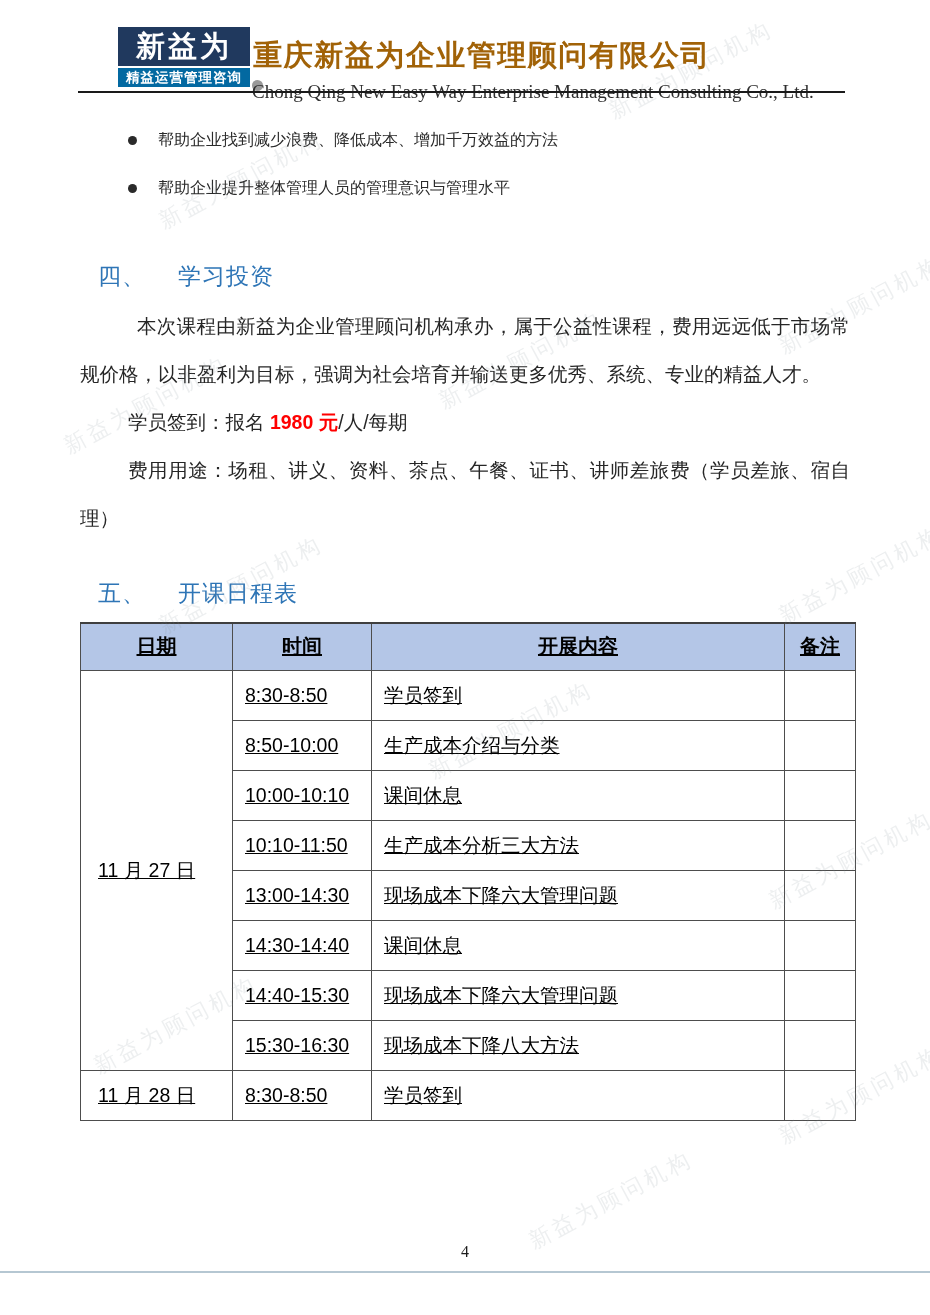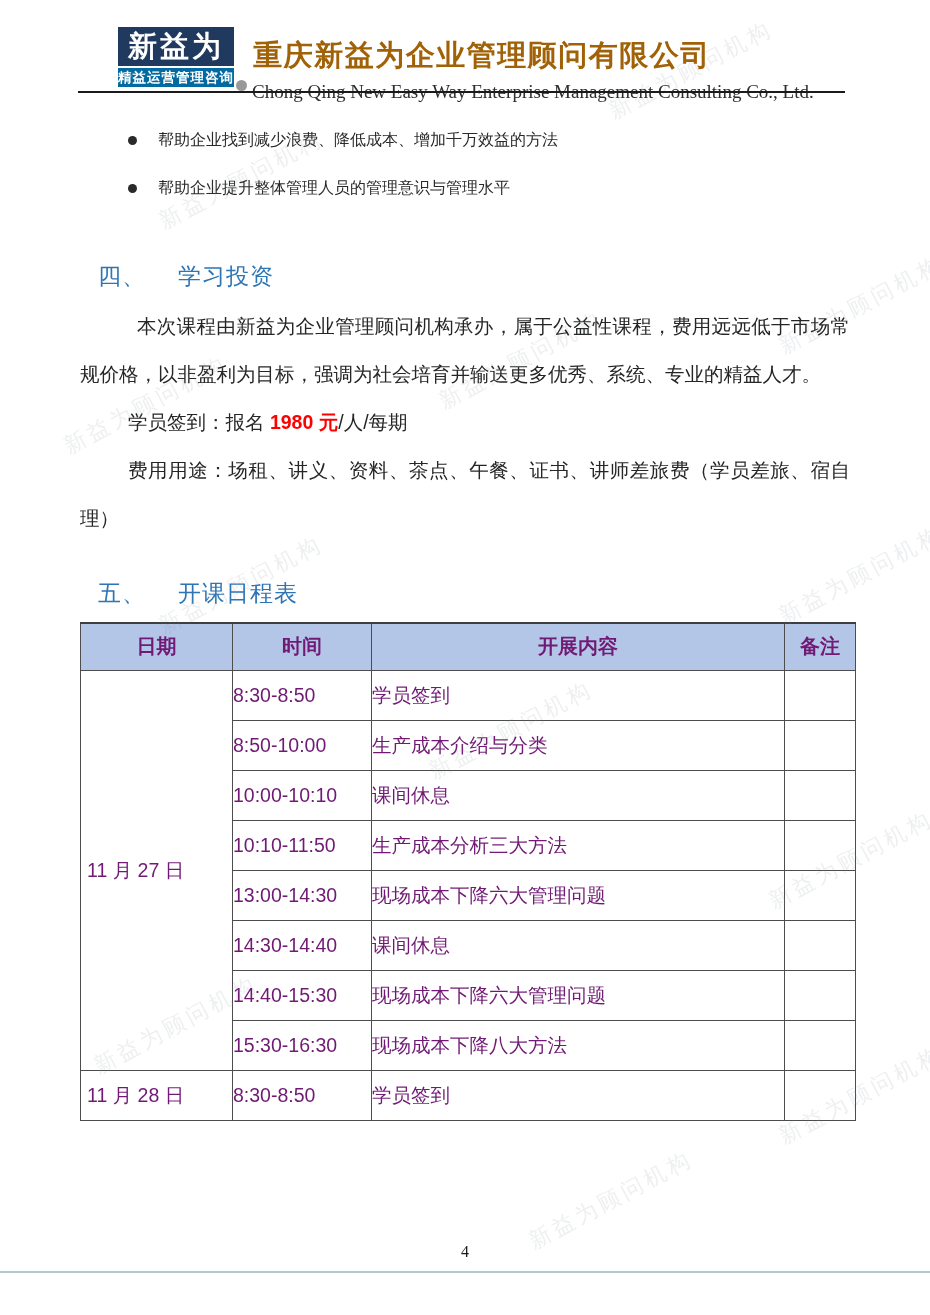--- a/index.html
+++ b/index.html
@@ -24,21 +24,21 @@
   .wm:nth-of-type(6){left:770px;top:560px;}
   .wm:nth-of-type(7){left:150px;top:570px;}
   .wm:nth-of-type(8){left:420px;top:715px;}
   .wm:nth-of-type(9){left:760px;top:845px;}
   .wm:nth-of-type(10){left:85px;top:1010px;}
   .wm:nth-of-type(11){left:520px;top:1185px;}
   .wm:nth-of-type(12){left:770px;top:1080px;}
 
   
   .header { position:relative; height:94px; }
-  .logo { position:absolute; left:118px; top:27px; width:116px; }
+  .logo { position:absolute; left:118px; top:27px; width:132px; }
   .logo-box {
     background:#20395e; color:#ffffff; height:39px; line-height:39px;
     text-align:center; font-size:29px; font-weight:bold; letter-spacing:3px;
   }
   .logo-bar {
     position:relative; background:#0369a1; color:#ffffff; height:19px; line-height:19px;
     text-align:center; font-size:13.5px; font-weight:bold; margin-top:2px; letter-spacing:1px;
   }
   .logo-dot {
     position:absolute; right:-13px; bottom:-4px; width:11px; height:11px;
@@ -65,28 +65,28 @@
 
   
   .body-text { margin:10px 80px 0 80px; font-size:19.5px; line-height:48px; text-align:justify; color:#262626; }
   .body-text p.intro { text-indent:57px; }
   .body-text p.fee, .body-text p.usage { text-indent:48px; }
   .price { color:#ff0000; font-weight:bold; }
 
   
   .schedule {
     margin:13px 0 0 80px; border-collapse:collapse; table-layout:fixed;
-    width:775px; font-size:19.5px; color:#701a75;
+    width:775px; font-size:19.5px; color:#000000;text-decoration:underline;
   }
   .schedule th {
     background:#b4c6e7; height:47px; font-size:20px; font-weight:bold;
     border:1px solid #4d4d4d; border-top:2px solid #3f3f3f; text-align:center;
   }
-  .schedule td { height:50px; border:1px solid #4d4d4d; text-align:left; vertical-align:middle; }
-  .schedule td.date-cell { padding-left:6px; }
+  .schedule td { height:50px; border:1px solid #4d4d4d; padding-left:12px; text-align:left; vertical-align:middle; }
+  .schedule td.date-cell { padding-left:17px; }
   .schedule td.note-cell { padding-left:0; }
 
   
   .page-number {
     position:absolute; left:0; top:1243px; width:930px; text-align:center;
     font-family:"Liberation Serif", serif; font-size:16px; color:#1c1c1c;
   }
   .footer-rule { position:absolute; left:0; top:1271px; width:930px; border-top:2px solid #b5c7d2; }
 </style>
 </head>

